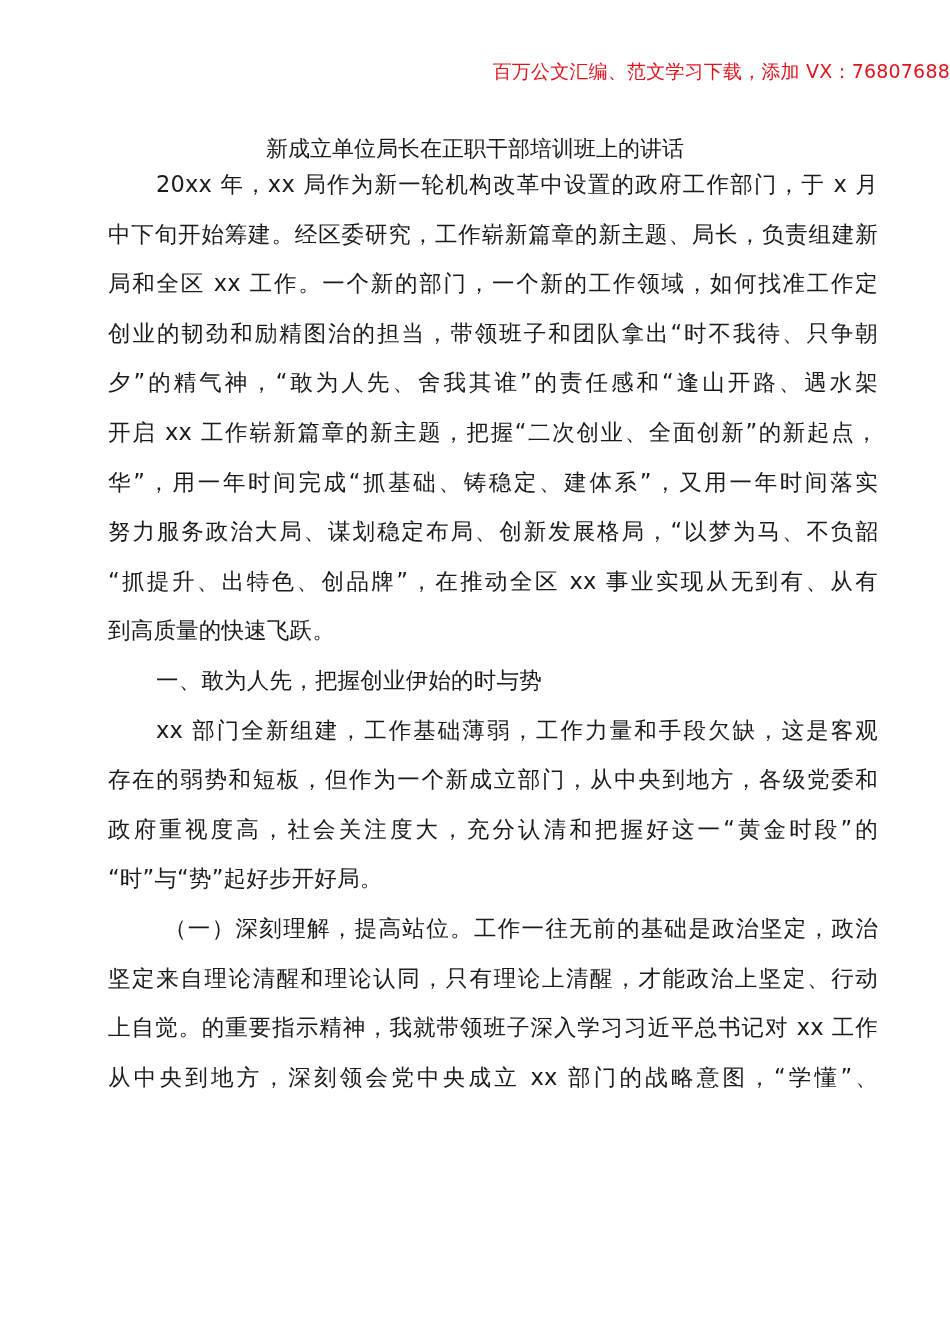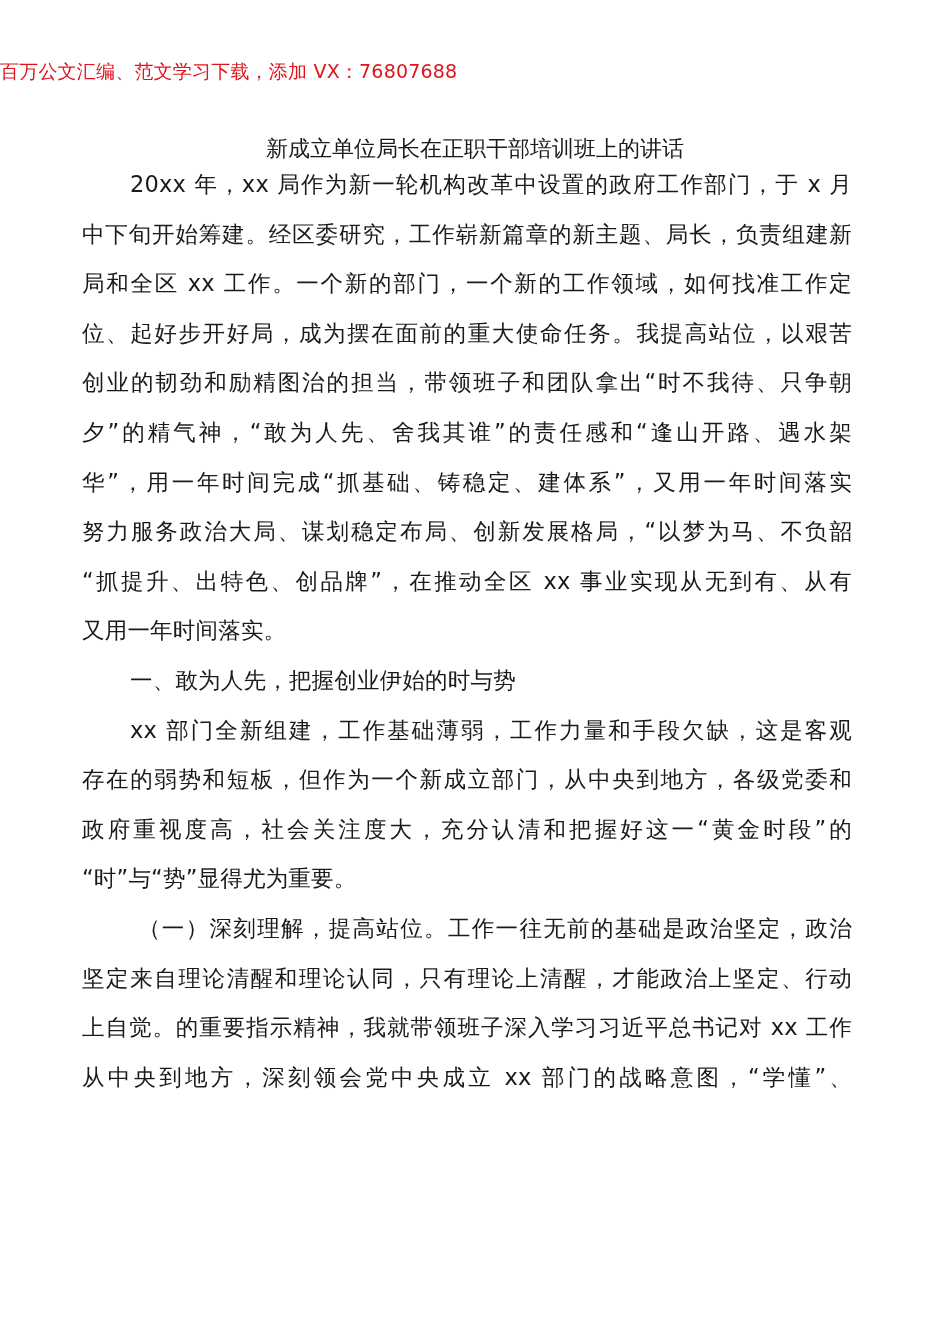--- a/index.html
+++ b/index.html
@@ -13,40 +13,40 @@
       position: relative;
       overflow: hidden;
       font-family: "DejaVu Sans", "Liberation Sans", sans-serif;
       color: #1a1a1a;
     }
     .watermark {
       position: absolute;
       top: 56px;
       left: 0;
       width: 950px;
-      text-align: left;
+      text-align: right;
       font-size: 19px;
       line-height: 30px;
       color: #e0141e;
       letter-spacing: 0.2px;
     }
     .title {
       position: absolute;
       top: 132px;
       left: 0;
       width: 950px;
       text-align: center;
       font-size: 22px;
       line-height: 34px;
       color: #1a1a1a;
     }
     .body {
       position: absolute;
       top: 160px;
-      left: 82px;
+      left: 108px;
       width: 770px;
     }
     .line {
       display: block;
       height: 49.6px;
       line-height: 49.6px;
       font-size: 22.5px;
       white-space: nowrap;
       text-align: justify;
       text-align-last: justify;
@@ -71,38 +71,38 @@
 <div class="watermark">百万公文汇编、范文学习下载，添加 VX：76807688</div>
 
 <div class="title">新成立单位局长在正职干部培训班上的讲话</div>
 
 <div class="body">
 
   <div>
     <span class="line indent">20xx 年，xx 局作为新一轮机构改革中设置的政府工作部门，于 x 月</span>
     <span class="line">中下旬开始筹建。经区委研究，工作崭新篇章的新主题、局长，负责组建新</span>
     <span class="line">局和全区 xx 工作。一个新的部门，一个新的工作领域，如何找准工作定</span>
-    <span class="line">位、起好步开好局，成为摆在面前的重大使命任务。我提高站位，以艰苦</span>
     <span class="line">创业的韧劲和励精图治的担当，带领班子和团队拿出“时不我待、只争朝</span>
     <span class="line">夕”的精气神，“敢为人先、舍我其谁”的责任感和“逢山开路、遇水架</span>
+    <span class="line">开启 xx 工作崭新篇章的新主题，把握“二次创业、全面创新”的新起点，</span>
     <span class="line">华”，用一年时间完成“抓基础、铸稳定、建体系”，又用一年时间落实</span>
     <span class="line">努力服务政治大局、谋划稳定布局、创新发展格局，“以梦为马、不负韶</span>
     <span class="line">“抓提升、出特色、创品牌”，在推动全区 xx 事业实现从无到有、从有</span>
-    <span class="line last">又用一年时间落实。</span>
+    <span class="line last">到高质量的快速飞跃。</span>
   </div>
 
   <div>
     <span class="line indent last">一、敢为人先，把握创业伊始的时与势</span>
   </div>
 
   <div>
     <span class="line indent">xx 部门全新组建，工作基础薄弱，工作力量和手段欠缺，这是客观</span>
     <span class="line">存在的弱势和短板，但作为一个新成立部门，从中央到地方，各级党委和</span>
     <span class="line">政府重视度高，社会关注度大，充分认清和把握好这一“黄金时段”的</span>
-    <span class="line last">“时”与“势”显得尤为重要。</span>
+    <span class="line last">“时”与“势”起好步开好局。</span>
   </div>
 
   <div>
     <span class="line indent-bold"><span class="bold">（一）深刻理解，提高站位。</span><span>工作一往无前的基础是政治坚定，政治</span></span>
     <span class="line">坚定来自理论清醒和理论认同，只有理论上清醒，才能政治上坚定、行动</span>
     <span class="line">上自觉。的重要指示精神，我就带领班子深入学习习近平总书记对 xx 工作</span>
     <span class="line">从中央到地方，深刻领会党中央成立 xx 部门的战略意图，“学懂”、</span>
   </div>
 
 </div>

